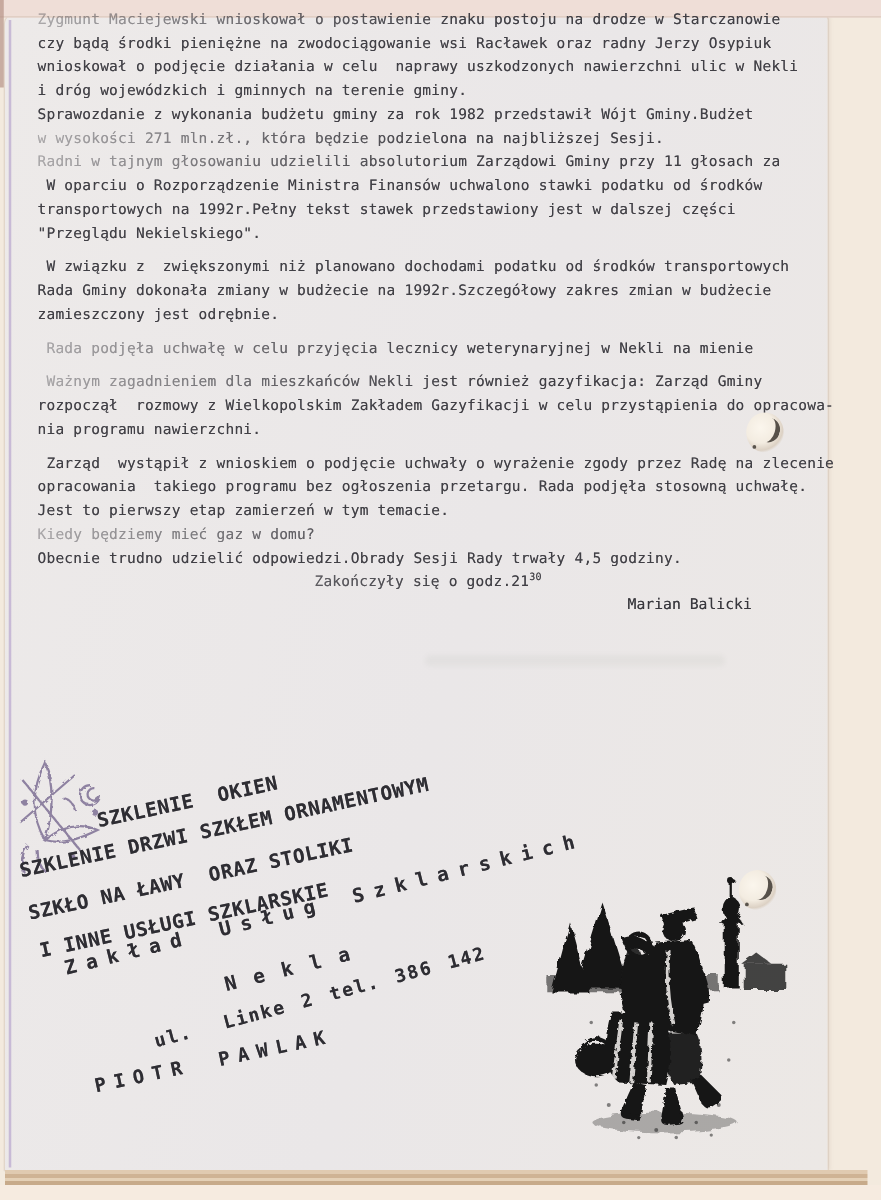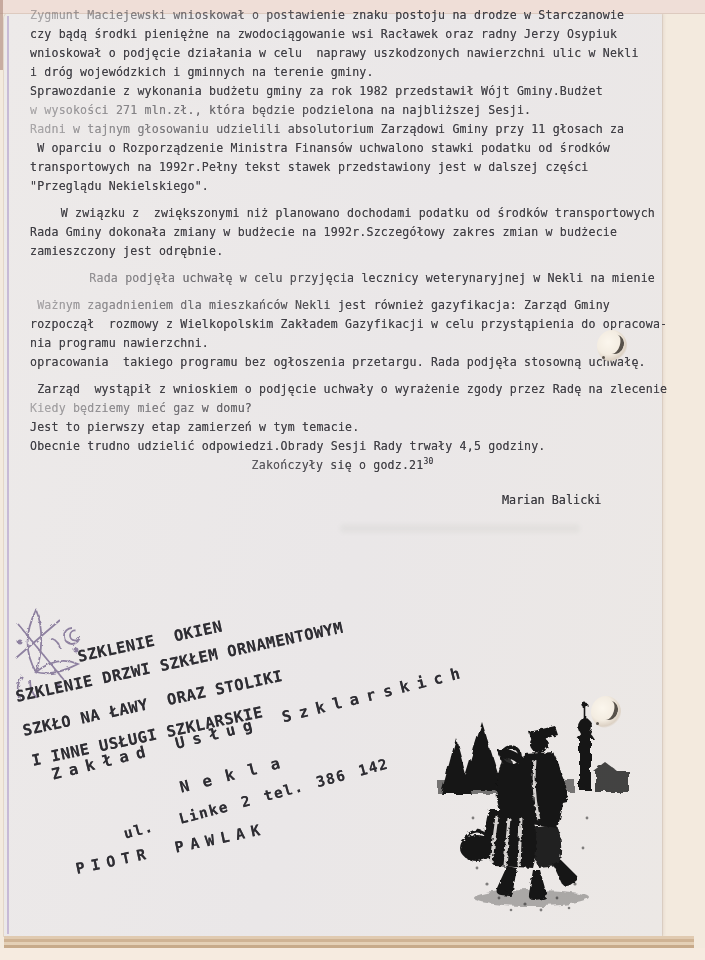--- a/index.html
+++ b/index.html
@@ -25,27 +25,27 @@
   .smudge:nth-of-type(1){left:320px;top:78px;width:230px;}
   .smudge:nth-of-type(2){left:250px;top:178px;width:300px;}
   .smudge:nth-of-type(3){left:330px;top:262px;width:250px;}
   .smudge:nth-of-type(4){left:120px;top:306px;width:360px;}
   .smudge:nth-of-type(5){left:340px;top:524px;width:240px;}
 
   
   .body-text{position:absolute;left:30px;top:6px;width:625px;color:#403f45;}
   .tline{white-space:pre;font-size:11.6px;line-height:19px;letter-spacing:.18px;
          text-shadow:0 0 .4px rgba(40,40,45,.55);}
-  .tline.gap{margin-top:8px;text-align:right;}
+  .tline.gap{margin-top:8px;}
   .fade{-webkit-mask-image:linear-gradient(90deg,rgba(0,0,0,.38) 0,rgba(0,0,0,.78) 30%,#000 55%);
         mask-image:linear-gradient(90deg,rgba(0,0,0,.38) 0,rgba(0,0,0,.78) 30%,#000 55%);}
   .closing{white-space:pre;font-size:11.6px;line-height:19px;letter-spacing:.18px;color:#403f45;
            text-shadow:0 0 .4px rgba(40,40,45,.55);text-align:center;}
   .sup{font-size:8px;position:relative;top:-5px;}
-  .signature{margin-top:17px;padding-left:472px;white-space:pre;font-size:11.8px;color:#38373d;
+  .signature{padding-left:472px;white-space:pre;font-size:11.8px;color:#38373d;
              text-shadow:0 0 .4px rgba(40,40,45,.6);}
 
   
   .adline,.ad-company,.ad-city,.ad-address,.ad-owner{
      position:absolute;transform-origin:0 50%;white-space:pre;color:#2e2d33;font-weight:600;
      text-shadow:0 0 .5px rgba(30,30,35,.6);}
   .adline{transform:rotate(-12deg);font-size:15.5px;letter-spacing:.5px;}
   .ad-services .adline:nth-child(1){left:78px;top:648px;}
   .ad-services .adline:nth-child(2){left:16px;top:688px;}
   .ad-services .adline:nth-child(3){left:23px;top:722px;}
@@ -96,24 +96,24 @@
         <div class="tline"> W oparciu o Rozporządzenie Ministra Finansów uchwalono stawki podatku od środków</div>
         <div class="tline">transportowych na 1992r.Pełny tekst stawek przedstawiony jest w dalszej części</div>
         <div class="tline">"Przeglądu Nekielskiego".</div>
         <div class="tline gap"> W związku z  zwiększonymi niż planowano dochodami podatku od środków transportowych</div>
         <div class="tline">Rada Gminy dokonała zmiany w budżecie na 1992r.Szczegółowy zakres zmian w budżecie</div>
         <div class="tline">zamieszczony jest odrębnie.</div>
         <div class="tline gap fade"> Rada podjęła uchwałę w celu przyjęcia lecznicy weterynaryjnej w Nekli na mienie</div>
         <div class="tline gap fade"> Ważnym zagadnieniem dla mieszkańców Nekli jest również gazyfikacja: Zarząd Gminy      ;</div>
         <div class="tline">rozpoczął  rozmowy z Wielkopolskim Zakładem Gazyfikacji w celu przystąpienia do opracowa-</div>
         <div class="tline">nia programu nawierzchni.</div>
+        <div class="tline gap"> Zarząd  wystąpił z wnioskiem o podjęcie uchwały o wyrażenie zgody przez Radę na zlecenie</div>
         <div class="tline">opracowania  takiego programu bez ogłoszenia przetargu. Rada podjęła stosowną uchwałę.</div>
-        <div class="tline gap"> Zarząd  wystąpił z wnioskiem o podjęcie uchwały o wyrażenie zgody przez Radę na zlecenie</div>
+        <div class="tline">Jest to pierwszy etap zamierzeń w tym temacie.</div>
         <div class="tline fade">Kiedy będziemy mieć gaz w domu?</div>
-        <div class="tline">Jest to pierwszy etap zamierzeń w tym temacie.</div>
         <div class="tline">Obecnie trudno udzielić odpowiedzi.Obrady Sesji Rady trwały 4,5 godziny.</div>
       </div>
     <div class="closing fade"><span>Zakończyły się o godz.21</span><span class="sup">30</span></div>
     <div class="signature">Marian Balicki</div>
   </div>
 
   <div class="ornament">
     <svg width="88" height="98" viewBox="0 0 88 98">
       <defs>
         <filter id="orn-r">

